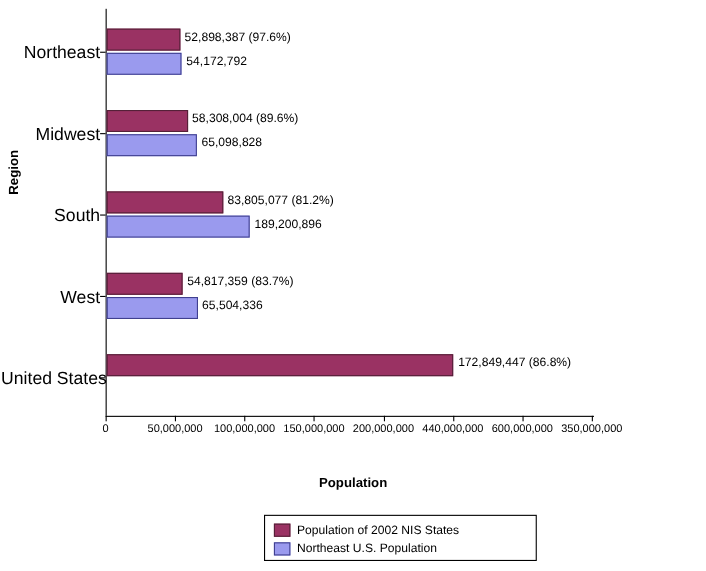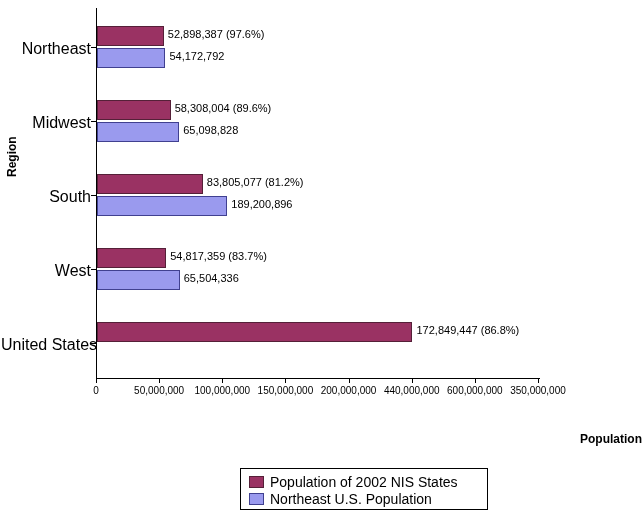--- a/index.html
+++ b/index.html
@@ -132,21 +132,21 @@
     text-align: center;
     white-space: nowrap;
     transform: translateX(-50%);
   }
 
   .x-axis-title {
     position: absolute;
     left: 0;
     top: 432px;
     width: 642px;
-    text-align: right;
+    text-align: center;
     font-size: 12px;
     font-weight: bold;
   }
 
   
   .legend {
     position: absolute;
     left: 240px;
     top: 468px;
     width: 248px;
@@ -171,21 +171,21 @@
   }
   .legend-swatch.series0 {
     background: #9a3263;
     border-color: #552038;
   }
   .legend-swatch.series1 {
     background: #9a9aee;
     border-color: #404090;
   }
   .legend-text {
-    font-size: 14px;
+    font-size: 11px;
     white-space: nowrap;
   }
 </style>
 </head>
 <body>
 
 <div id="chart-root">
 
   <div class="y-axis-title">Region</div>
 

